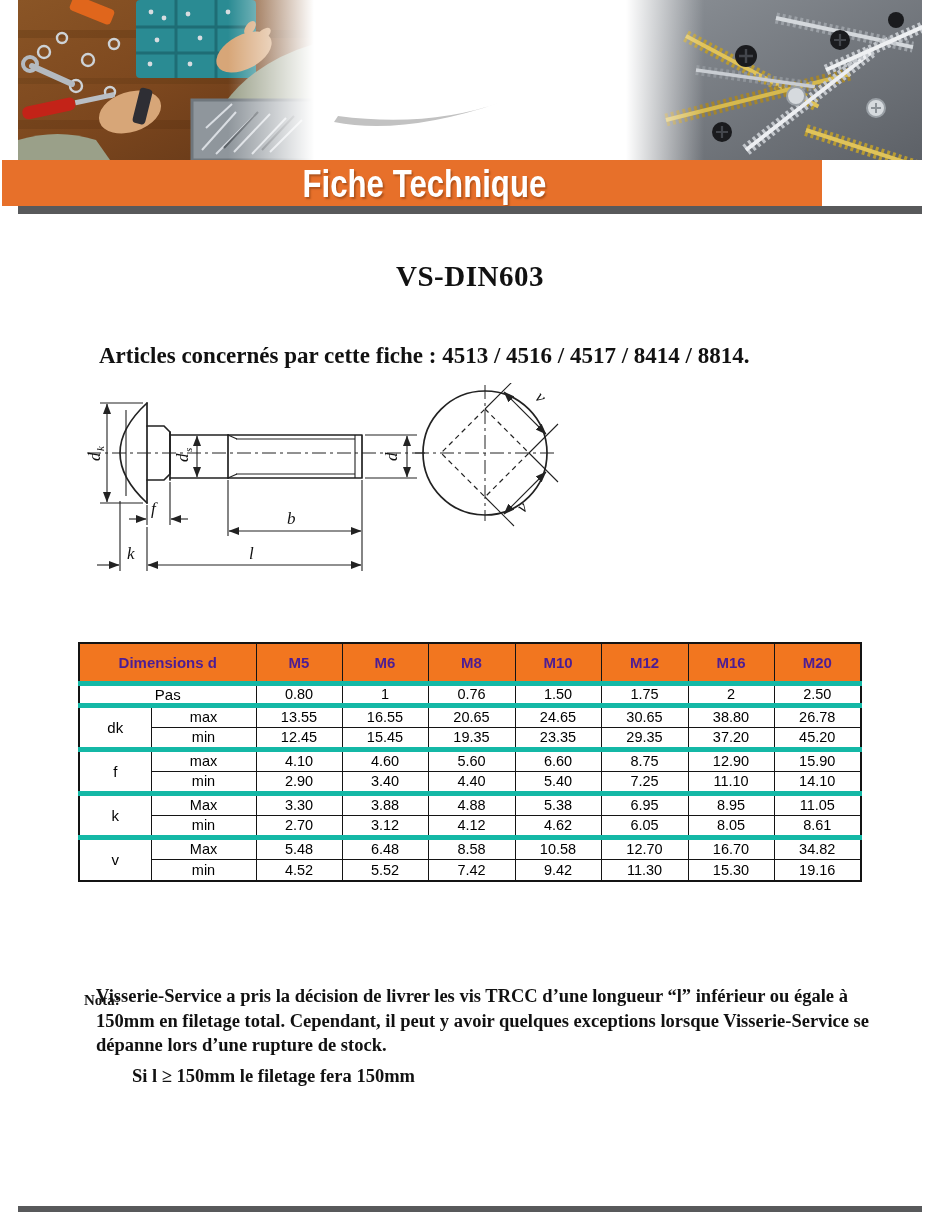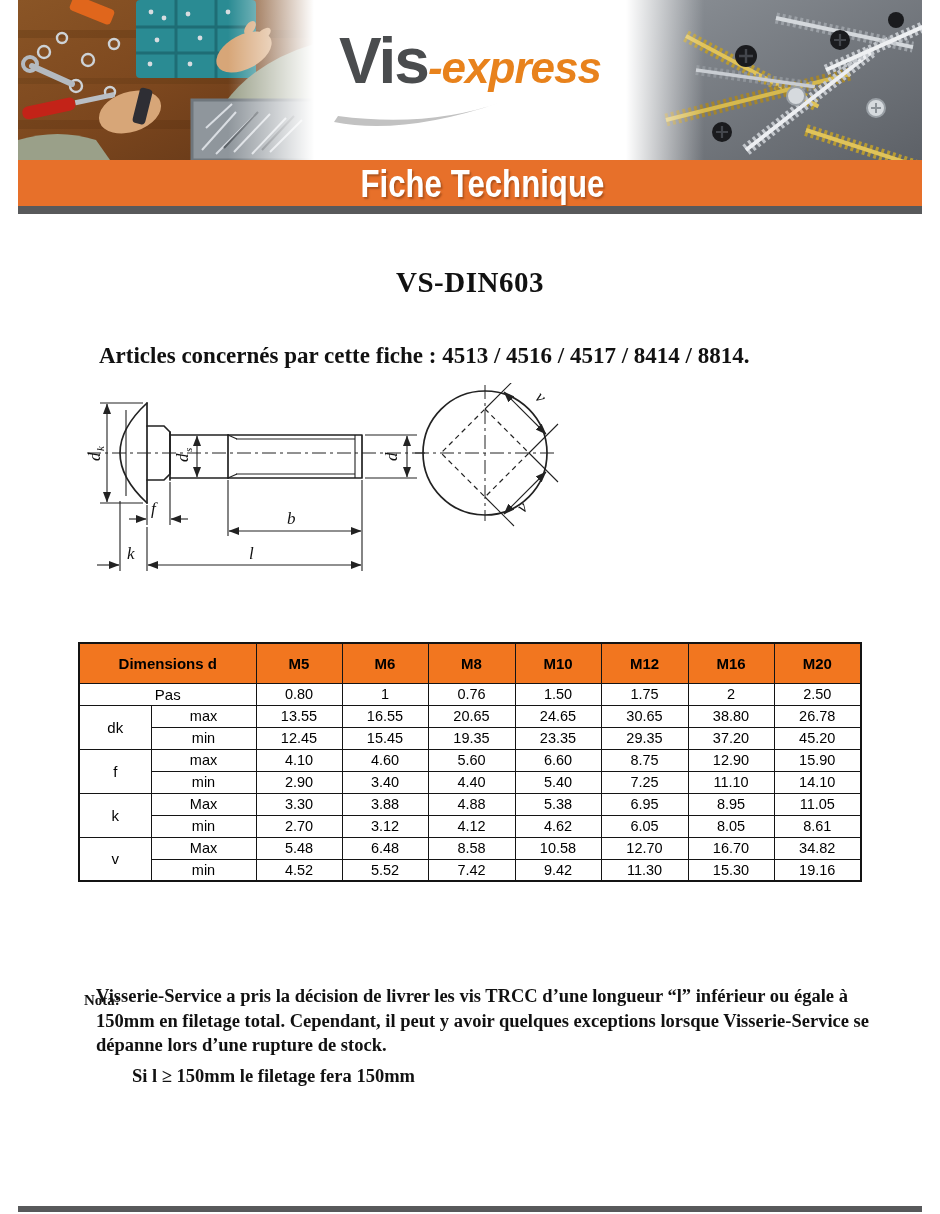--- a/index.html
+++ b/index.html
@@ -10,45 +10,45 @@
   
   .photo { position:absolute; top:0; height:160px; width:296px; }
   .photo-left  { left:18px; }
   .photo-right { left:626px; }
   .logo-wrap { position:absolute; left:314px; top:0; width:312px; height:160px; text-align:center; }
   .logo-line { position:absolute; left:0; top:24px; width:100%; white-space:nowrap; }
   .logo-vis { font-family:"Liberation Sans", sans-serif; font-weight:bold; font-size:64px; color:#4a4c4e; letter-spacing:-2px; }
   .logo-express { font-family:"Liberation Sans", sans-serif; font-weight:bold; font-style:italic; font-size:44px; color:#e8821c; letter-spacing:-1px; }
   .swoosh { position:absolute; left:18px; top:92px; }
 
-  .banner { position:absolute; left:18px; top:160px; width:904px; height:46px; background:#e7702a; text-align:center;padding-left:24px; }
+  .banner { position:absolute; left:2px; top:160px; width:820px; height:46px; background:#e7702a; text-align:center;padding-left:24px; }
   .banner-text { display:inline-block; margin-top:2px; font-family:"Liberation Sans", sans-serif; font-weight:bold; font-size:39px; color:#ffffff; letter-spacing:0px; transform:scaleX(0.8); transform-origin:center; text-shadow:2px 2px 2px rgba(70,30,0,.35); }
   .bar-dark { position:absolute; left:18px; top:206px; width:904px; height:8px; background:#58595b; }
   .bar-bottom { position:absolute; left:18px; top:1206px; width:904px; height:6px; background:#58595b; }
 
   
-  .doc-title { position:absolute; left:18px; top:266px; width:904px; text-align:center; font-weight:bold; font-size:29px; letter-spacing:0.5px; }
+  .doc-title { position:absolute; left:18px; top:260px; width:904px; text-align:center; font-weight:bold; font-size:29px; letter-spacing:0.5px; }
   .articles { position:absolute; left:99px; top:343px; width:800px; font-size:23px;font-weight:bold; }
 
   
   .drawing { position:absolute; left:85px; top:383px; }
   .oline { stroke:#222; stroke-width:1.7; fill:none; stroke-linecap:round; }
   .dline { stroke:#222; stroke-width:1.1; fill:none; }
   .cline { stroke:#222; stroke-width:1;  fill:none; stroke-dasharray:14 4 3 4; }
   .dashl { stroke:#222; stroke-width:1.2; fill:none; stroke-dasharray:5 4; }
   .dim-label { font-family:"Liberation Serif", serif; font-style:italic; font-size:17px; fill:#111; }
   .dim-sub { font-family:"Liberation Serif", serif; font-style:italic; font-size:11px; fill:#111; }
 
   
   .spec-table-wrap { position:absolute; left:78px; top:642px; }
   table.spec { border-collapse:collapse; table-layout:fixed; width:782px; border:2px solid #141414; font-family:"Liberation Sans", sans-serif; }
   table.spec th, table.spec td { border:1px solid #141414; text-align:center; vertical-align:middle; padding:0; }
-  table.spec thead th { background:#f2761f; height:40px; font-size:15px; font-weight:700; color:#000000; }
+  table.spec thead th { background:#f2761f; height:40px; font-size:15px; font-weight:700; color:#4c1d95; }
   table.spec td { height:22px; font-size:14.5px; color:#000; }
-  table.spec tr.group-first td { border-top:1px solid #14b8a6; }
+  table.spec tr.group-first td { border-top:5px solid #14b8a6; }
   table.spec td.rowlabel { font-size:15px; }
 
   
   .nota-title { position:absolute; left:84px; top:992px; font-weight:bold; font-size:15px; }
   .nota-body { position:absolute; left:96px; top:984px; width:795px; font-weight:bold; font-size:18.5px; line-height:1.33; }
   .nota-si { position:absolute; left:84px; top:1066px; width:795px; font-weight:bold; font-size:18.5px;margin-left:48px; }
 </style>
 </head>
 <body>
 
@@ -126,23 +126,20 @@
         <line x1="188" y1="128" x2="214" y2="104"></line>
     </g>
     <g stroke="#5a6066" stroke-width="2">
       <line x1="206" y1="148" x2="240" y2="112"></line>
         <line x1="244" y1="150" x2="276" y2="116"></line>
     </g>
     <rect x="210" y="0" width="86" height="160" fill="url(#fadeR)"></rect>
   </svg>
 
   <div class="logo-wrap">
-    <div class="logo-line">
-      <span class="logo-vis">Vis</span><span class="logo-express">-express</span>
-    </div>
     <svg class="swoosh" width="230" height="40" viewBox="0 0 230 40">
       <path d="M2,30 Q70,44 170,10 Q96,36 6,24 Z" fill="#c2c2c2"></path>
     </svg>
   </div>
 
   <svg class="photo photo-right" viewBox="0 0 296 160" width="296" height="160">
     <defs>
       <linearGradient id="steel" x1="0" y1="0" x2="1" y2="1">
         <stop offset="0" stop-color="#8c9197"></stop>
           <stop offset="1" stop-color="#5d6167"></stop>

